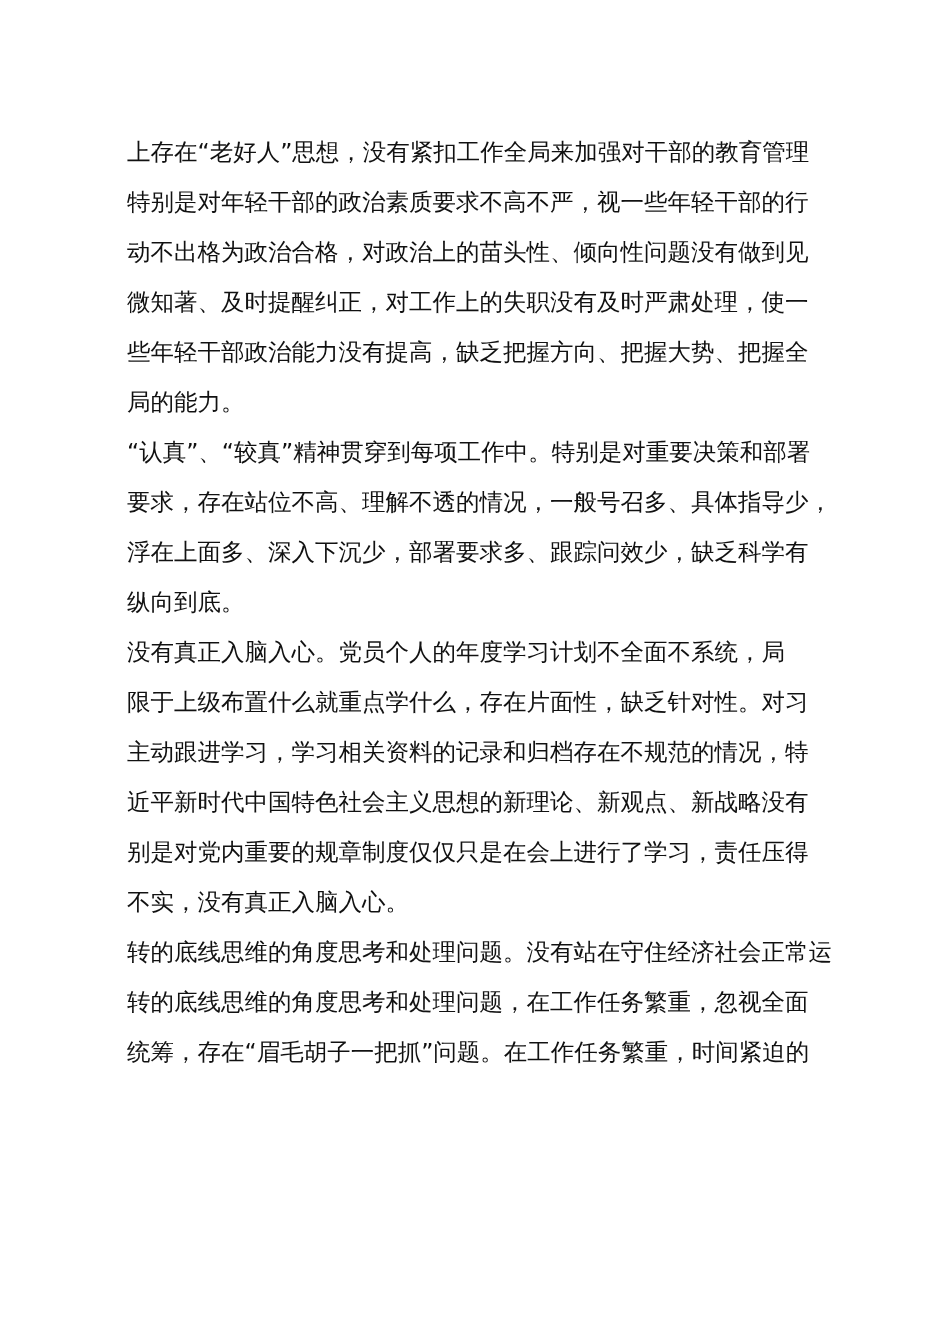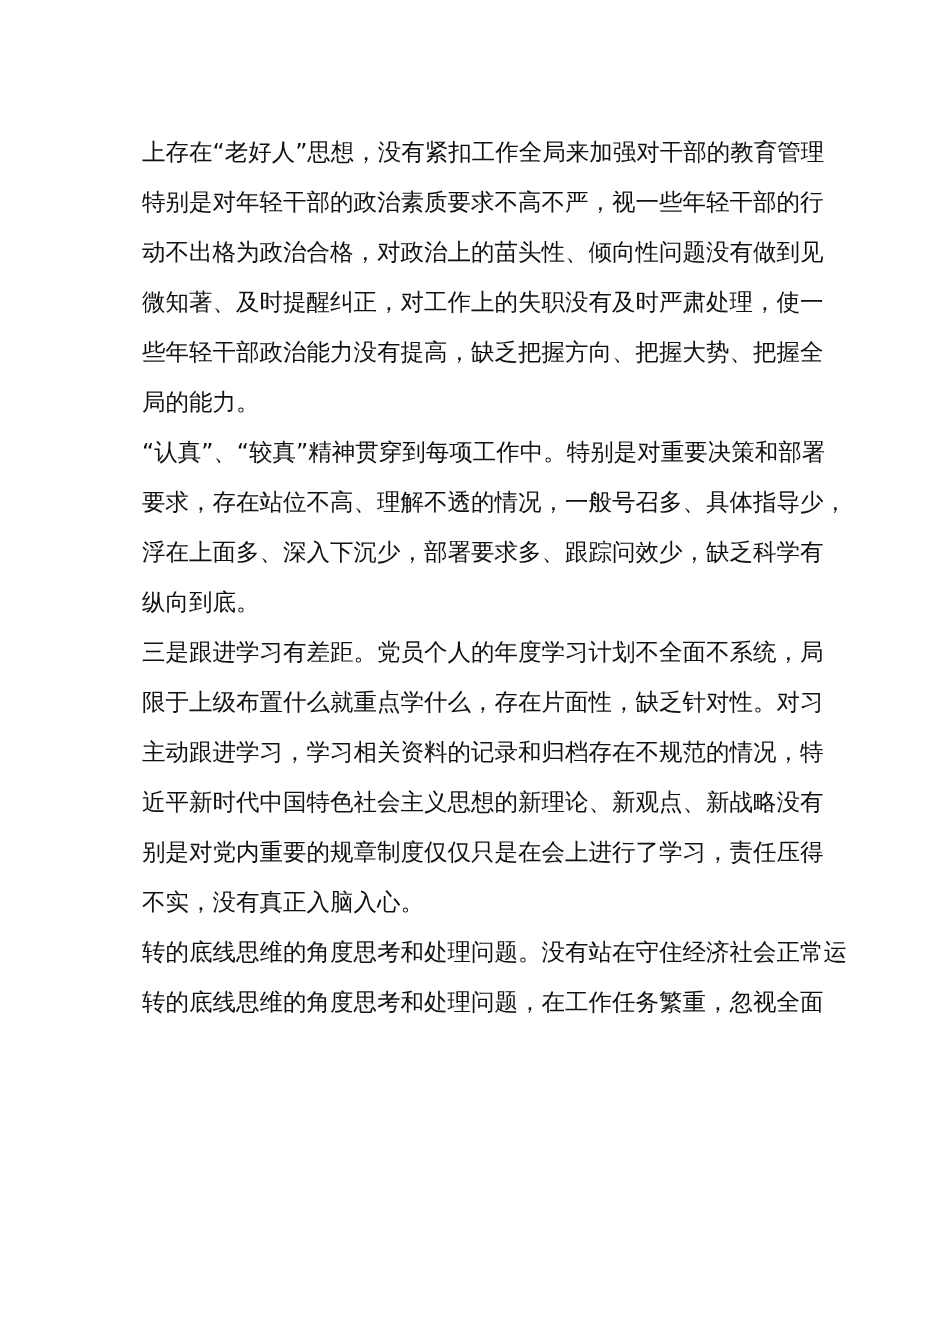--- a/index.html
+++ b/index.html
@@ -18,21 +18,21 @@
     .page {
       position: absolute;
       left: 0;
       top: 0;
       width: 950px;
       height: 1344px;
       background: #ffffff;
     }
     .content {
       position: absolute;
-      left: 142px;
+      left: 127px;
       top: 133px;
       width: 690px;
     }
     .line {
       height: 50px;
       line-height: 38px;
       font-size: 23.5px;
       letter-spacing: 0px;
       white-space: nowrap;
     }
@@ -53,27 +53,28 @@
     </div>
 
     <div>
       <div class="line">“认真”、“较真”精神贯穿到每项工作中。特别是对重要决策和部署</div>
       <div class="line">要求，存在站位不高、理解不透的情况，一般号召多、具体指导少，</div>
       <div class="line">浮在上面多、深入下沉少，部署要求多、跟踪问效少，缺乏科学有</div>
       <div class="line">纵向到底。</div>
     </div>
 
     <div>
-      <div class="line">三是跟进学习有差距。党员个人的年度学习计划不全面不系统，局</div>
+      <div class="line">没有真正入脑入心。党员个人的年度学习计划不全面不系统，局</div>
       <div class="line">限于上级布置什么就重点学什么，存在片面性，缺乏针对性。对习</div>
       <div class="line">主动跟进学习，学习相关资料的记录和归档存在不规范的情况，特</div>
       <div class="line">近平新时代中国特色社会主义思想的新理论、新观点、新战略没有</div>
       <div class="line">别是对党内重要的规章制度仅仅只是在会上进行了学习，责任压得</div>
       <div class="line">不实，没有真正入脑入心。</div>
     </div>
 
     <div>
       <div class="line">转的底线思维的角度思考和处理问题。没有站在守住经济社会正常运</div>
       <div class="line">转的底线思维的角度思考和处理问题，在工作任务繁重，忽视全面</div>
+      <div class="line">统筹，存在“眉毛胡子一把抓”问题。在工作任务繁重，时间紧迫的</div>
     </div>
 
   </div>
 </div>
 
 </body></html>

